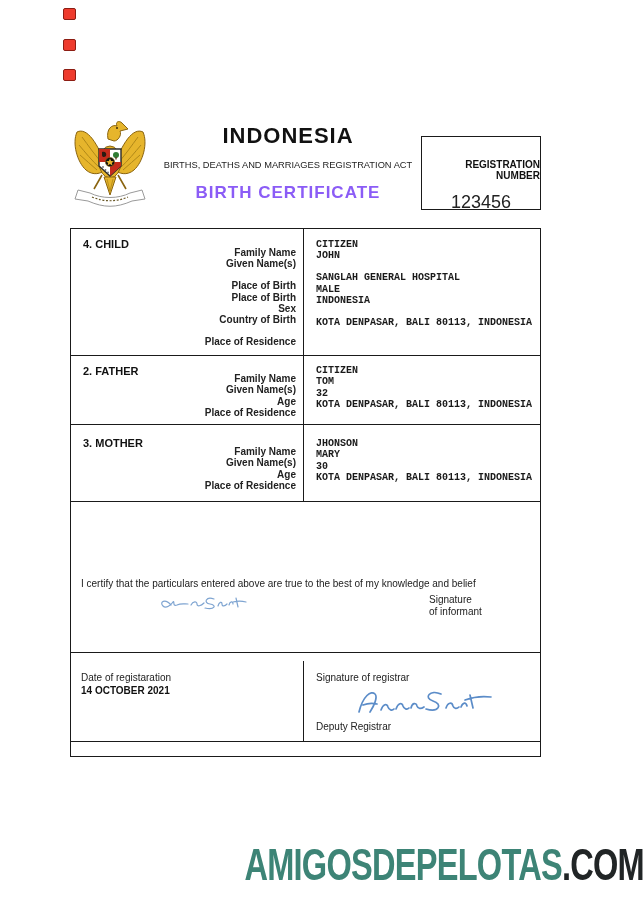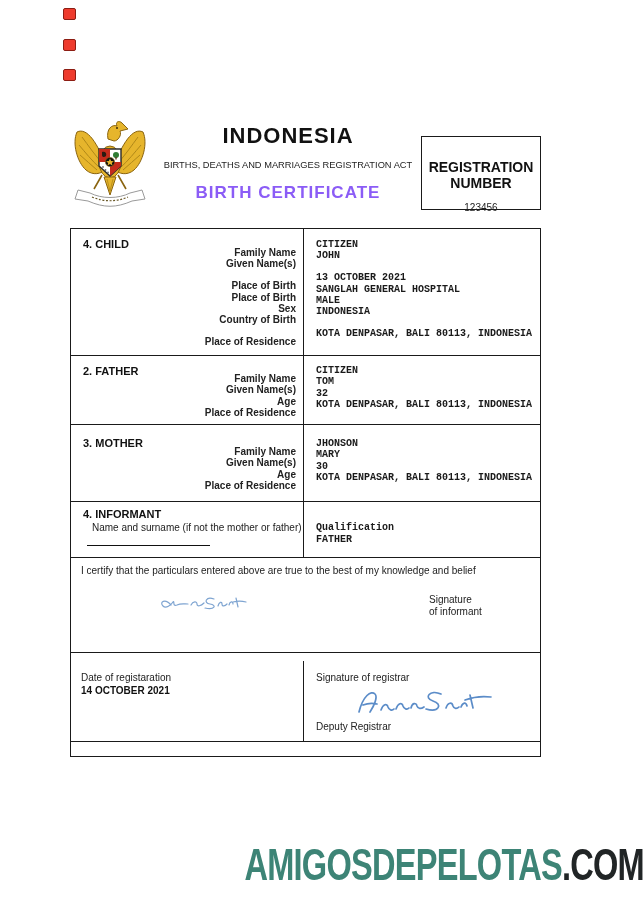--- a/index.html
+++ b/index.html
@@ -11,22 +11,22 @@
         border:1px solid #8c1d13;border-radius:2px;box-sizing:border-box;}
 
   
   .emblem{position:absolute;left:72px;top:117px;width:76px;height:93px;}
   .head-text{position:absolute;left:155px;top:117px;width:266px;text-align:center;}
   .country{font-size:22px;font-weight:bold;letter-spacing:1px;color:#111;margin-top:6px;}
   .act{font-size:9.3px;margin-top:11px;color:#1c1c1c;white-space:nowrap;}
   .doc-title{font-size:17px;font-weight:bold;letter-spacing:1px;color:#8b5cf6;margin-top:13px;}
   .reg-box{position:absolute;left:421px;top:136px;width:120px;height:74px;box-sizing:border-box;
            border:1.5px solid #1a1a1a;text-align:center;}
-  .reg-label{font-size:14px;font-weight:bold;margin-top:22px;color:#111;}
-  .reg-value{font-size:10px;margin-top:11px;color:#222;}
+  .reg-label{font-size:10px;font-weight:bold;margin-top:22px;color:#111;text-align:right;}
+  .reg-value{font-size:18px;margin-top:11px;color:#222;}
 
   
   .cert-table{position:absolute;left:70px;top:228px;width:471px;height:529px;box-sizing:border-box;
               border:1.5px solid #1a1a1a;}
   .row{position:absolute;left:0;right:0;box-sizing:border-box;border-bottom:1.5px solid #1a1a1a;}
   .row-child{top:0;height:127px;}
   .row-father{top:127px;height:69px;}
   .row-mother{top:196px;height:77px;}
   .row-informant{top:273px;height:56px;}
   .row-certify{top:329px;height:95px;}
@@ -38,21 +38,21 @@
   .values{position:absolute;left:245px;top:0;right:2px;text-align:left;}
   .ln{height:11.4px;line-height:11.4px;font-size:10px;white-space:nowrap;}
   .values .ln{font-family:"Liberation Mono",monospace;font-weight:bold;font-size:10px;color:#1a1a1a;}
   .gap{height:10.5px;}
 
   .informant-note{position:absolute;left:21px;top:20px;font-size:10px;}
   .informant-line{position:absolute;left:16px;top:43px;width:123px;height:1px;background:#111;}
   .qual{position:absolute;left:245px;top:20px;}
   .qual .ln{height:12px;line-height:12px;}
 
-  .certify-text{position:absolute;left:10px;top:7px;font-size:10px;}
+  .certify-text{position:absolute;left:10px;top:20px;font-size:10px;}
   .sig-informant{position:absolute;left:86px;top:34px;width:92px;height:24px;}
   .sig-caption{position:absolute;left:358px;top:36px;font-size:10px;line-height:12px;}
 
   .reg-left{position:absolute;left:10px;top:11px;font-size:10px;}
   .reg-date{font-weight:bold;margin-top:2px;font-size:10px;color:#111;}
   .reg-right-label{position:absolute;left:245px;top:11px;font-size:10px;}
   .sig-registrar{position:absolute;left:278px;top:22px;width:146px;height:38px;}
   .deputy{position:absolute;left:245px;top:60px;font-size:10px;}
 
   .foot-place{position:absolute;left:23px;top:0;line-height:22px;font-size:10px;}
@@ -132,21 +132,20 @@
         <div class="ln">Place of Birth</div>
         <div class="ln">Sex</div>
         <div class="ln">Country of Birth</div>
         <div class="gap"></div>
         <div class="ln">Place of Residence</div>
       </div>
       <div class="values" style="padding-top:10px">
         <div class="ln">CITIZEN</div>
         <div class="ln">JOHN</div>
         <div class="gap"></div>
-        <div class="ln">13 OCTOBER 2021</div>
         <div class="ln">SANGLAH GENERAL HOSPITAL</div>
         <div class="ln">MALE</div>
         <div class="ln">INDONESIA</div>
         <div class="gap"></div>
         <div class="ln">KOTA DENPASAR, BALI 80113, INDONESIA</div>
       </div>
     </section>
 
     <section class="row row-father">
       <div class="vdiv"></div>
@@ -175,30 +174,20 @@
         <div class="ln">Place of Residence</div>
       </div>
       <div class="values" style="padding-top:13px">
         <div class="ln">JHONSON</div>
         <div class="ln">MARY</div>
         <div class="ln">30</div>
         <div class="ln">KOTA DENPASAR, BALI 80113, INDONESIA</div>
       </div>
     </section>
 
-    <section class="row row-informant">
-      <div class="vdiv"></div>
-      <div class="sec-title" style="top:6px">4. INFORMANT</div>
-      <div class="informant-note">Name and surname (if not the mother or father)</div>
-      <div class="informant-line"></div>
-      <div class="values qual">
-        <div class="ln">Qualification</div>
-        <div class="ln">FATHER</div>
-      </div>
-    </section>
 
     <section class="row row-certify">
       <div class="certify-text">I certify that the particulars entered above are true to the best of my knowledge and belief</div>
       <svg class="sig-informant" viewBox="0 0 92 24" aria-label="Eva Smith">
         <g fill="none" stroke="#7ea4d1" stroke-width="1.2" stroke-linecap="round">
           <path d="M14 13 C8 6 2 10 6 14 C9 17 14 13 16 10 C18 8 15 15 20 13 C24 11 27 12 31 12"></path>
           <path d="M34 13 C36 9 40 9 40 12 C40 15 44 14 47 11"></path>
           <path d="M57 7 C49 4 46 11 53 12 C60 13 58 18 48 16"></path>
           <path d="M61 14 C62 10 65 9 65 12 C65 15 68 14 70 12 M72 13 C73 9 76 9 76 12 M79 6 L81 15 M76 10 C80 9 85 9 89 10"></path>
         </g>

